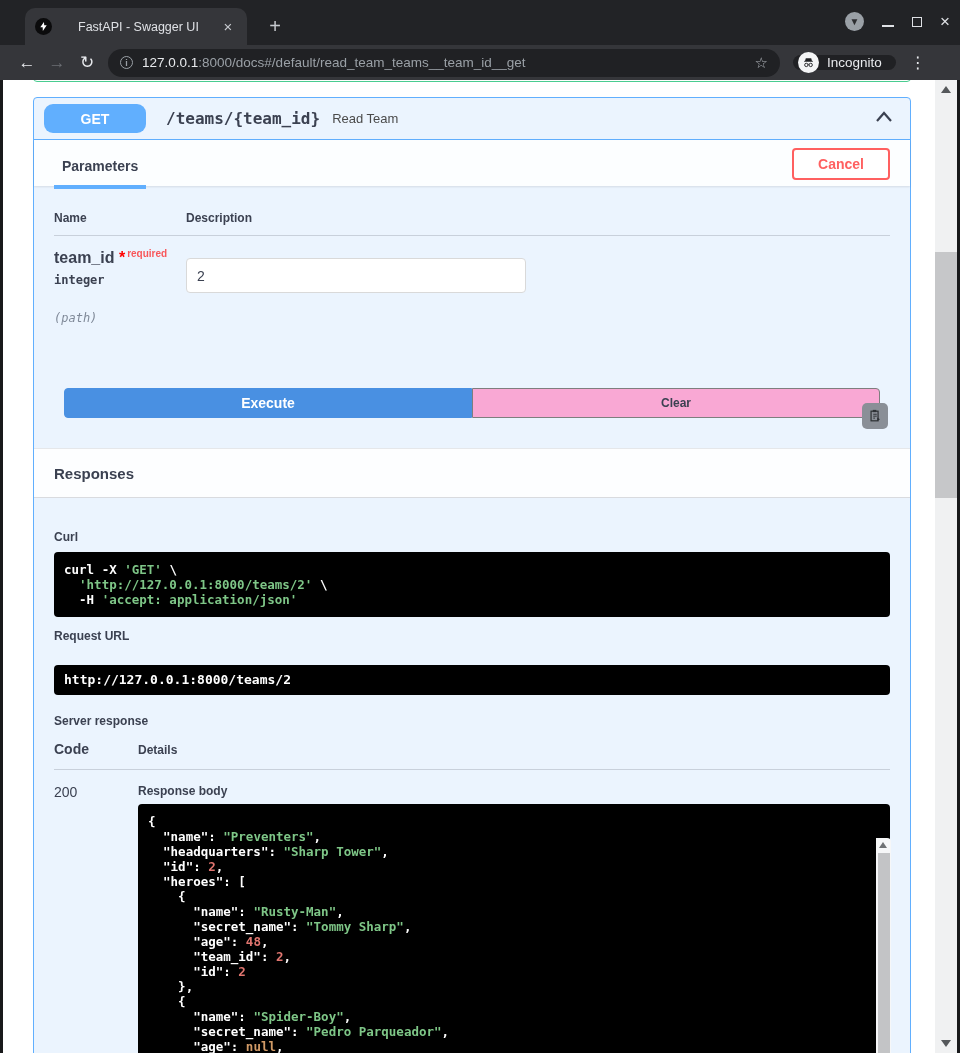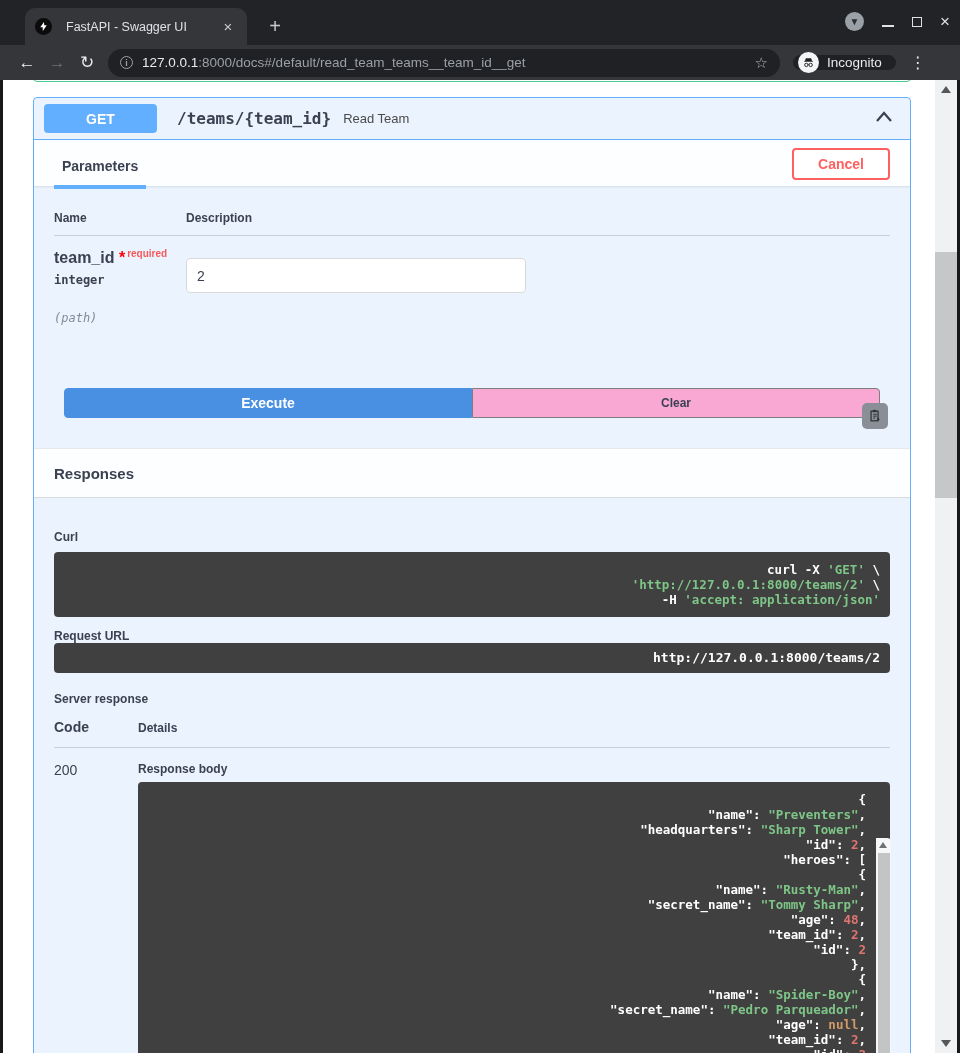--- a/index.html
+++ b/index.html
@@ -5,21 +5,21 @@
   * { margin:0; padding:0; box-sizing:border-box; }
   html,body { width:960px; height:1053px; overflow:hidden; }
   body { background:#18191b; font-family:"Liberation Sans",sans-serif; position:relative; }
 
   
   .tabstrip { position:absolute; top:0; left:0; width:960px; height:45px; background:#222326; }
   .tab { position:absolute; left:25px; top:8px; width:222px; height:37px; background:#35363a;
          border-radius:10px 10px 0 0; display:flex; align-items:center; padding:0 10px; }
   .favicon { width:17px; height:17px; border-radius:50%; background:#0b0b0c; display:flex;
              align-items:center; justify-content:center; flex:none; }
-  .tab-title { color:#dfe1e5; font-size:12.5px; margin-left:14px; white-space:nowrap; overflow:hidden; flex:1; }
+  .tab-title { color:#dfe1e5; font-size:12.5px; margin-left:26px; white-space:nowrap; overflow:hidden; flex:1; }
   .tab-close { color:#c7cacf; font-size:15px; width:18px; height:18px; display:flex; align-items:center;
                justify-content:center; border-radius:50%; flex:none; }
   .newtab { position:absolute; left:262px; top:13px; color:#c7cacf; font-size:20px; width:26px; height:26px;
             display:flex; align-items:center; justify-content:center; }
   .winbtns { position:absolute; right:10px; top:12px; display:flex; align-items:center; gap:18px; }
   .chevron-circle { width:19px; height:19px; border-radius:50%; background:#9aa0a6; color:#2c2d30;
                     font-size:10px; display:flex; align-items:center; justify-content:center; }
   .win-min { width:12px; height:2px; background:#dfe1e5; margin-top:8px; }
   .win-max { width:10px; height:10px; border:1.5px solid #dfe1e5; }
   .win-close { color:#dfe1e5; font-size:17px; line-height:1; }
@@ -47,21 +47,21 @@
   
   .viewport { position:absolute; top:80px; left:3px; width:932px; height:973px; background:#ffffff;
               overflow:hidden; color:#3b4151; }
 
   .prev-block-edge { position:absolute; top:-7px; left:30px; width:878px; height:9px;
                      border:1px solid #49cc90; border-radius:4px; background:#fbfefc; }
 
   .opblock { position:absolute; top:17px; left:30px; width:878px; height:1100px;
              border:1px solid #61affe; border-radius:4px; background:#ebf4fe; }
   .op-summary { display:flex; align-items:center; padding:6px 10px; border-bottom:1px solid #61affe; }
-  .method-badge { width:113px; height:29px; background:#61affe; border-radius:4px; color:#fff;
+  .method-badge { width:102px; height:29px; background:#61affe; border-radius:9px; color:#fff;
                   font-weight:bold; font-size:14px; display:flex; align-items:center; justify-content:center; }
   .op-path { font-family:"DejaVu Sans Mono",monospace; font-weight:bold; font-size:16px; color:#3b4151; margin-left:20px; }
   .op-summary-text { font-size:13px; color:#4a4a4a; margin-left:12px;text-align:right; }
   .op-chevron { margin-left:auto; margin-right:6px; }
 
   .sec-header { background:rgba(255,255,255,.85); display:flex; align-items:center;
                 padding:10px 20px 0 20px; height:46px; box-shadow:0 1px 2px rgba(0,0,0,.10);gap:28px; }
   .param-tab { font-size:14px; font-weight:bold; color:#3b4151; padding:0 8px 11px 8px;
                border-bottom:4px solid #61affe; margin-bottom:-10px; }
   .cancel-btn { margin-left:auto; background:#fff; border:2px solid #ff6060; border-radius:4px;
@@ -85,33 +85,33 @@
                  color:#fff; font-weight:bold; font-size:14px; }
   .btn-clear { flex:1; height:30px; background:#f9a8d4; border:1px solid #7e7e7e; border-radius:0 4px 4px 0;
                color:#3b4151; font-weight:bold; font-size:12px; }
 
   .responses-band { margin-top:10px; background:rgba(255,255,255,.9); padding:16px 20px; height:50px;
                     border-top:1px solid rgba(59,65,81,.12); border-bottom:1px solid rgba(59,65,81,.18); }
   .responses-band h4 { font-size:15px; font-weight:bold; color:#3b4151; }
 
   .responses-inner { padding:32px 20px 20px 20px; }
   .lbl { font-size:12px; font-weight:bold; color:#3b4151; }
-  .codeblock { background:#404040; border-radius:4px; padding:10px; font-family:"DejaVu Sans Mono",monospace;
-               font-size:12.5px; font-weight:bold; color:#fff; position:relative;text-align:right; }
+  .codeblock { background:#000000; border-radius:4px; padding:10px; font-family:"DejaVu Sans Mono",monospace;
+               font-size:12.5px; font-weight:bold; color:#fff; position:relative; }
   .curl-block { margin-top:8px; }
   .code-line { white-space:pre; line-height:15px; }
   .tk-plain,.tk-key { color:#ffffff; }
   .tk-str { color:#7ec687; }
   .tk-num { color:#e0756f; }
   .tk-nul { color:#d19a66; }
   .copy-btn { position:absolute; right:8px; bottom:8px; width:26px; height:26px; background:#8a8f97;
               border:none; border-radius:5px; display:flex; align-items:center; justify-content:center; }
 
   .requrl-label { margin-top:12px; }
-  .requrl-block { margin-top:0; height:30px; padding:7px 10px; line-height:16px; font-size:13px; }
+  .requrl-block { margin-top:22px; height:30px; padding:7px 10px; line-height:16px; font-size:13px; }
   .servresp-label { margin-top:19px; }
   .code-details-head { display:flex; margin-top:13px; padding-bottom:12px; border-bottom:1px solid rgba(59,65,81,.2); }
   .cd-code { width:84px; flex:none; font-size:14px; font-weight:bold; color:#3b4151; }
   .cd-details { font-size:12px; font-weight:bold; color:#3b4151; padding-top:2px; }
   .resp-row { display:flex; margin-top:14px; }
   .status-code { width:84px; flex:none; font-size:14px; color:#3b4151; }
   .resp-details { flex:1; }
   .resp-body-block { margin-top:6px; height:400px; line-height:14px; font-size:12.5px; overflow:hidden; padding-right:24px; }
 
   

